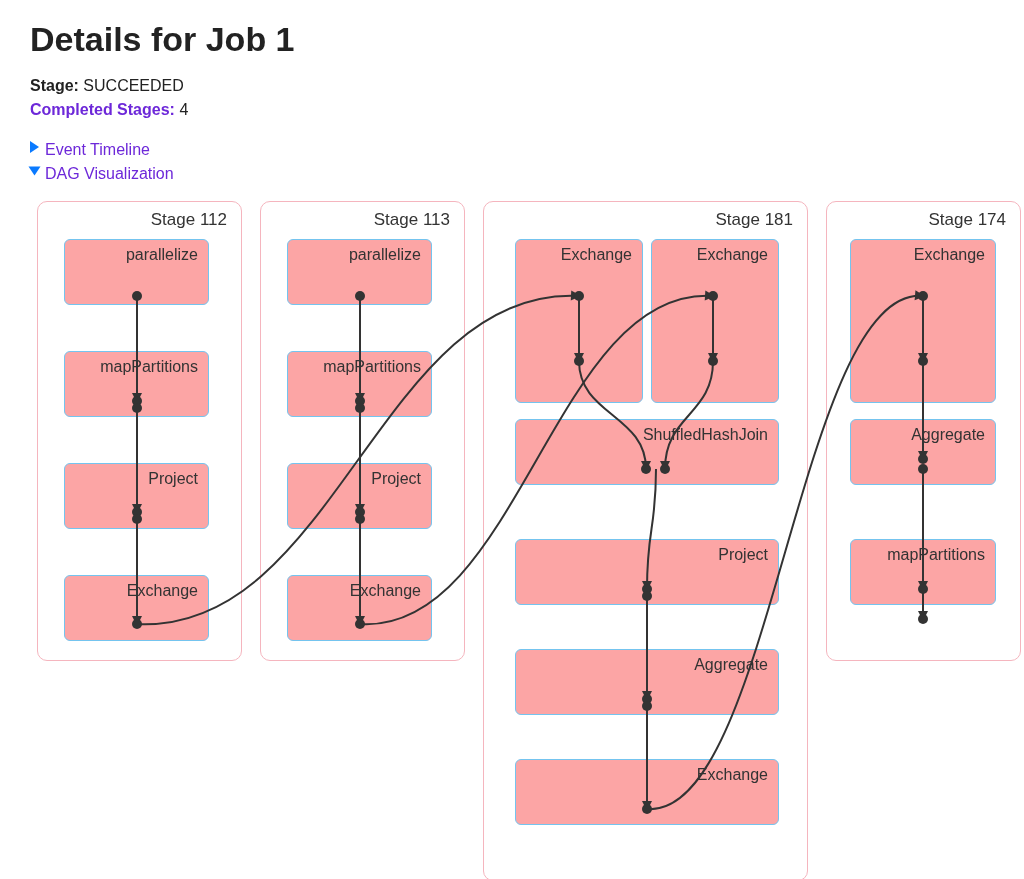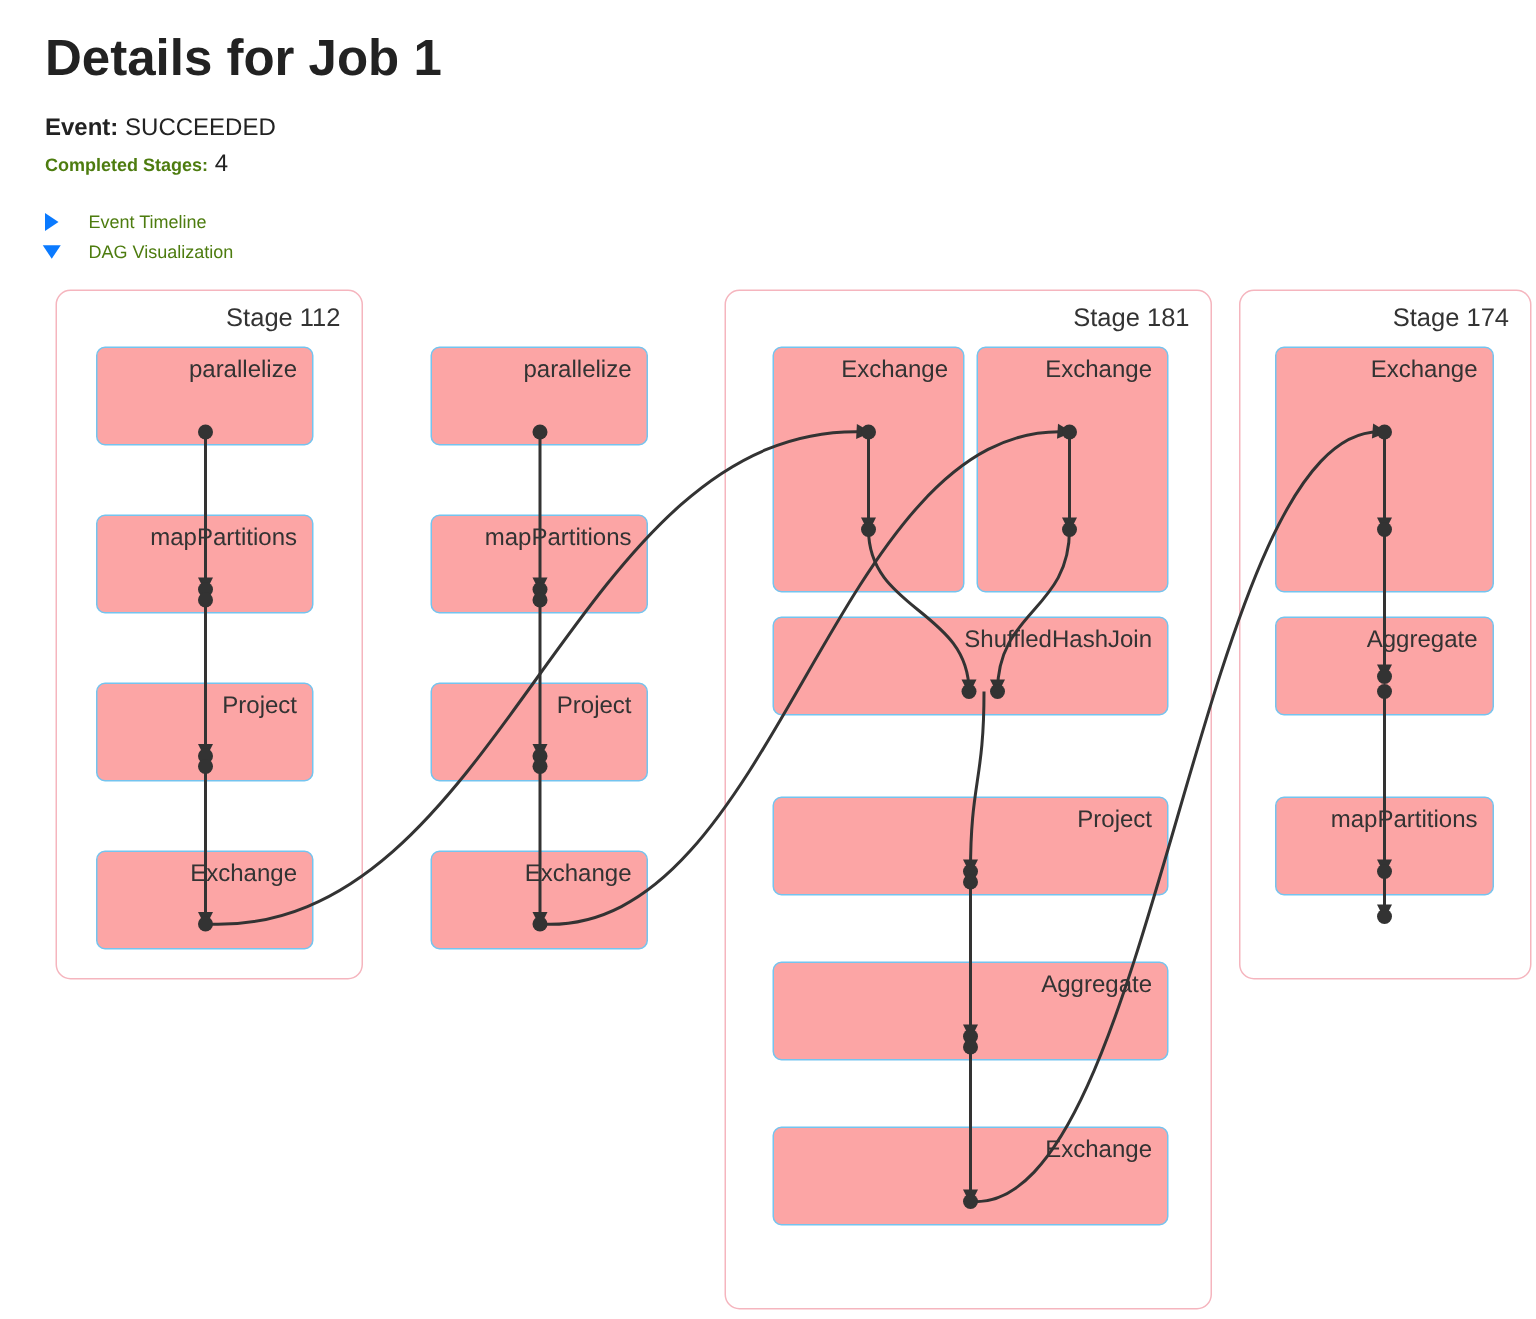--- a/index.html
+++ b/index.html
@@ -1,39 +1,39 @@
 <!DOCTYPE html>
 <html><head>
 <meta charset="utf-8">
 <style>
 html,body{margin:0;padding:0;font-family:"Helvetica Neue",Helvetica,Arial,sans-serif;background:#fff;color:#222}
 body{width:1024px;padding:20px 30px;box-sizing:border-box}
 h1{font-size:34px;font-weight:700;margin:0 0 18px 0}
 .status-line{font-size:16px;margin:6px 0}
 .status-line b{font-weight:700}
-.link{color:#4d7c0f;font-size:12px}
-.collapser-row{display:flex;align-items:center;gap:20px;margin:6px 0;cursor:pointer;font-size:16px}
+.link{color:#6d28d9;font-size:16px}
+.collapser-row{display:flex;gap:6px;margin:6px 0;cursor:pointer;font-size:16px}
 .collapser-row.expanded .arrow{transform:rotate(90deg)}
 .arrow{display:inline-block;width:0;height:0;border-top:6px solid transparent;border-bottom:6px solid transparent;border-left:9px solid #0a7aff;transition:transform .1s}
 .arrow.down{transform:rotate(90deg)}
 #dag-area{position:relative;margin-top:18px;height:690px}
 svg.edges{position:absolute;left:0;top:0;pointer-events:none}
 .stage{position:absolute;border:1.5px solid #f5b5be;border-radius:10px;background:#fff;box-sizing:border-box}
 .stage-title{position:absolute;top:8px;right:14px;font-size:17px;color:#333}
 .node{position:absolute;background:#fca5a5;border:1px solid #74c4ef;border-radius:6px;box-sizing:border-box}
 .node-label{position:absolute;top:6px;right:10px;font-size:16px;color:#333}
 .port{position:absolute;width:10px;height:10px;border-radius:50%;background:#333;transform:translate(-5px,-5px)}
 </style>
 </head>
 <body>
 
 <h1>Details for Job 1</h1>
 
 <div class="status-line">
-  <b>Event:</b>
+  <b>Stage:</b>
   <span>SUCCEEDED</span>
 </div>
 <div class="status-line">
   <b class="link">Completed Stages:</b>
   <span>4</span>
 </div>
 
 <div style="height:10px"></div>
 <div class="collapser-row">
   <span class="arrow"></span>
@@ -59,20 +59,23 @@
     <div class="port" style="left: 107px; top: 207px; z-index: 3;"></div>
     <div class="node" style="left: 34px; top: 262px; width: 145px; height: 66px; z-index: 1;">
       <div class="node-label">Project</div>
     </div>
     <div class="port" style="left: 107px; top: 311px; z-index: 3;"></div>
     <div class="port" style="left: 107px; top: 318px; z-index: 3;"></div>
     <div class="node" style="left: 34px; top: 374px; width: 145px; height: 66px; z-index: 1;">
       <div class="node-label">Exchange</div>
     </div>
     <div class="port" style="left: 107px; top: 423px; z-index: 3;"></div>
+    <div class="stage" style="left: 230px; top: 0px; width: 205px; height: 460px;">
+      <div class="stage-title">Stage 113</div>
+    </div>
     <div class="node" style="left: 257px; top: 38px; width: 145px; height: 66px; z-index: 1;">
       <div class="node-label">parallelize</div>
     </div>
     <div class="port" style="left: 330px; top: 95px; z-index: 3;"></div>
     <div class="node" style="left: 257px; top: 150px; width: 145px; height: 66px; z-index: 1;">
       <div class="node-label">mapPartitions</div>
     </div>
     <div class="port" style="left: 330px; top: 200px; z-index: 3;"></div>
     <div class="port" style="left: 330px; top: 207px; z-index: 3;"></div>
     <div class="node" style="left: 257px; top: 262px; width: 145px; height: 66px; z-index: 1;">

